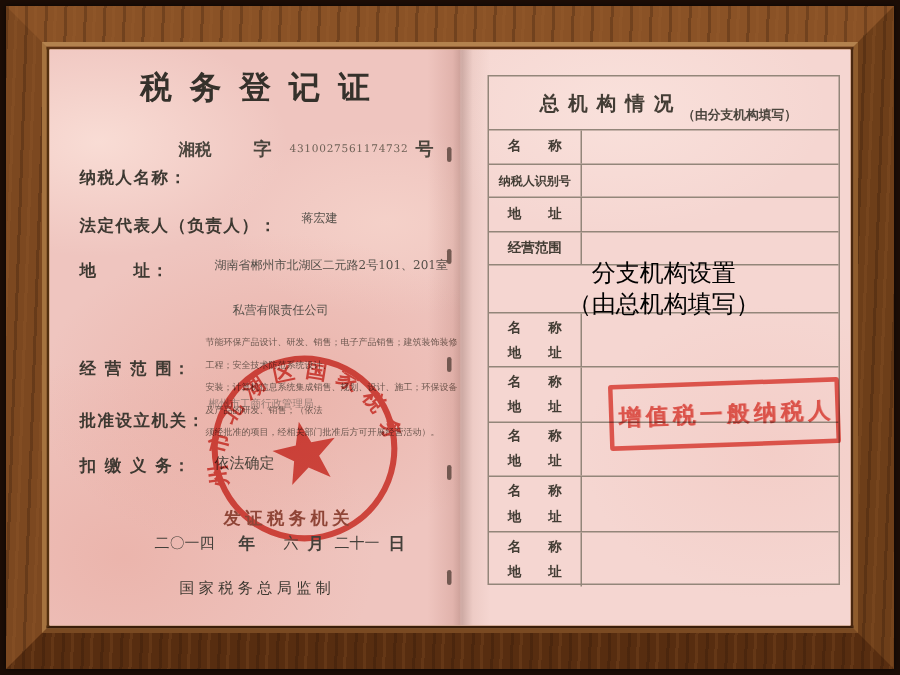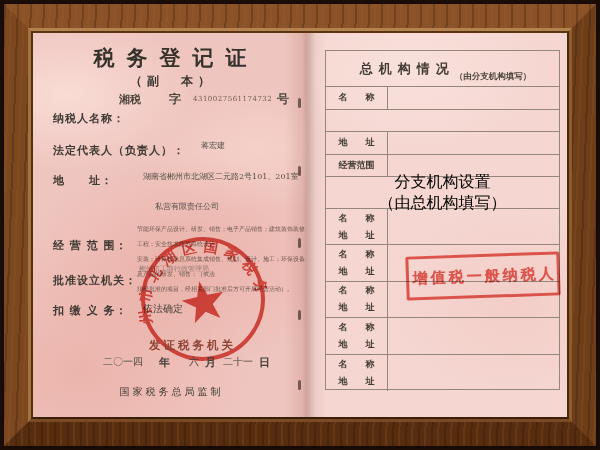--- a/index.html
+++ b/index.html
@@ -124,21 +124,20 @@
       </div>
     <div class="wm" style="left:350px;top:300px;width:46px;height:46px;">
         <i></i>
       </div>
     <div class="wm" style="left:470px;top:330px;width:40px;height:40px;">
         <i></i>
       </div>
 
     <div class="page page-left">
       <div class="lp-title">税务登记证</div>
-      <div class="lp-sub">（副　本）</div>
 
       <div class="serial">
         <span class="s-pre">湘税</span>
         <span class="s-zi">字</span>
         <span class="s-num">4310027561174732</span>
         <span class="s-hao">号</span>
       </div>
 
       <div class="fld" style="left:20px;top:78px;">纳税人名称：</div>
 
@@ -192,20 +191,21 @@
         <div class="t-head">
           <div class="t1">总机构情况</div>
           <div class="t2">（由分支机构填写）</div>
         </div>
 
         <div class="t-row">
           <div class="t-lab">名　　称</div>
           <div class="t-cell"></div>
         </div>
         <div class="t-row">
+          <div class="t-lab small-lab">纳税人识别号</div>
           <div class="t-cell"></div>
         </div>
         <div class="t-row">
           <div class="t-lab">地　　址</div>
           <div class="t-cell"></div>
         </div>
         <div class="t-row">
           <div class="t-lab">经营范围</div>
           <div class="t-cell"></div>
         </div>

